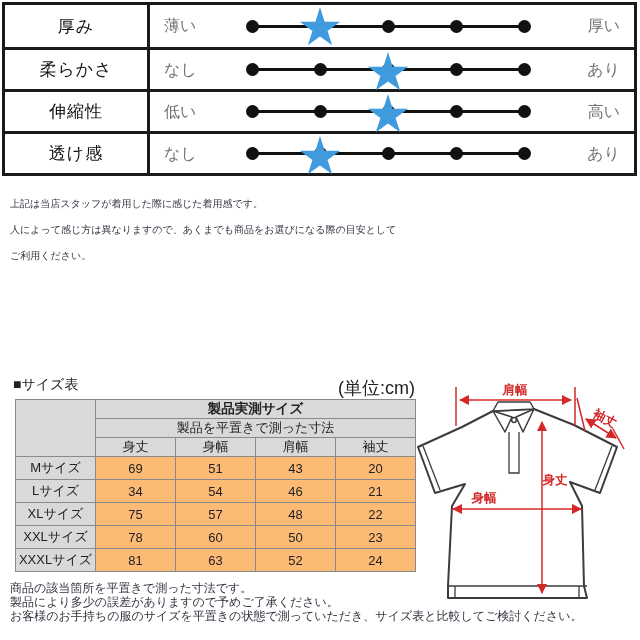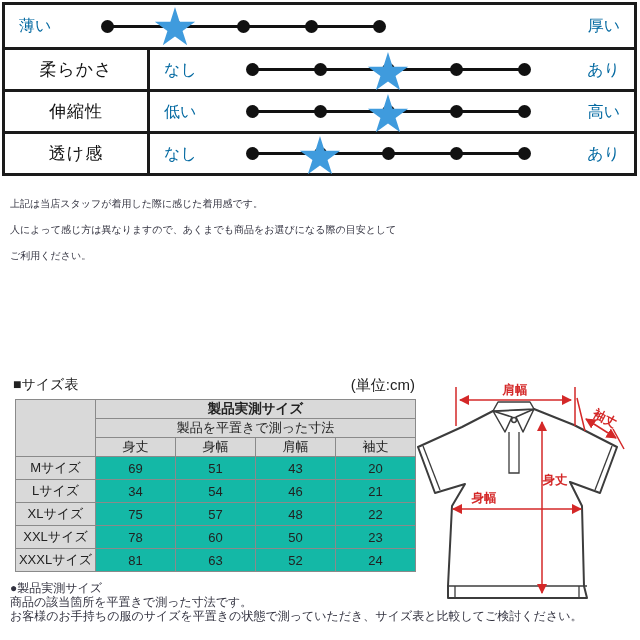--- a/index.html
+++ b/index.html
@@ -9,60 +9,61 @@
 
   
   #feel-table { left:2px; top:2px; width:635px; border:3px solid #1a1a1a; background:#fff; }
   .feel-row { display:flex; height:42px; border-top:3px solid #1a1a1a; }
   .feel-row:first-child { border-top:none; }
   .feel-label { width:145px; border-right:3px solid #1a1a1a; display:flex;
                 align-items:center; justify-content:center;
                 font-size:17px; color:#111; letter-spacing:1px; }
   .feel-scale { flex:1; position:relative; }
   .scale-word { position:absolute; top:50%; transform:translateY(-50%);
-                font-size:16px; color:#0369a1; }
+                font-size:16px; color:#737373; }
   .scale-word.low  { left:14px; }
   .scale-word.high { right:14px; }
   .scale-line { position:absolute; left:102px; width:272px; height:3px;
                 top:calc(50% - 1.5px); background:#111; }
   .scale-dot { position:absolute; width:13px; height:13px; border-radius:50%;
                background:#111; top:calc(50% - 6.5px); }
   .rating-star { position:absolute; width:42px; height:40px; top:2px; z-index:2; }
 
   
   #staff-note { left:10px; top:191px; width:620px; font-size:10px;
                 line-height:26px; color:#333340; }
 
   
   #size-header { left:13px; top:376px; width:402px; }
   #size-title { float:left; font-size:14px; color:#222; }
-  #unit-label { float:right; font-size:15px; color:#222;text-align:center; }
+  #unit-label { float:right; font-size:18px; color:#222;text-align:center; }
 
   #size-table { left:15px; top:399px; border-collapse:collapse; table-layout:fixed; }
   #size-table td, #size-table th { border:1px solid #8a8a8a; font-size:13px;
                  color:#222; text-align:center; font-weight:normal; padding:0; }
   #size-table .hdr { background:#d9d9d9; height:19px; }
   #size-table .hdr-main { font-weight:bold; font-size:13.5px;margin-top:40px; }
   #size-table .rowlabel { background:#d9d9d9; }
-  #size-table .datarow td { height:23px; background:#14b8a6; }
+  #size-table .datarow td { height:23px; background:#fdba74; }
   #size-table .datarow td.rowlabel { background:#d9d9d9; }
 
   
   #footer-notes { left:10px; top:582px; width:628px; font-size:12px;
                   line-height:13.8px; color:#333340; white-space:nowrap; }
 
   
   #shirt-diagram { left:410px; top:374px; width:230px; height:232px; }
   .redtxt { font-weight:bold; fill:#d42828; font-size:12.5px; }
 </style>
 </head>
 <body>
 
 <div id="feel-table" class="abs">
     <div class="feel-row">
+      <div class="feel-label">厚み</div>
       <div class="feel-scale">
         <span class="scale-word low">薄い</span>
         <span class="scale-word high">厚い</span>
         <div class="scale-line"></div>
         <div class="scale-dot" style="left: 95.5px;"></div>
         <div class="scale-dot" style="left: 163.5px;"></div>
         <div class="scale-dot" style="left: 231.5px;"></div>
         <div class="scale-dot" style="left: 299.5px;"></div>
         <div class="scale-dot" style="left: 367.5px;"></div>
         <div class="rating-star" style="left: 149px;"><svg viewBox="0 0 100 95">
@@ -185,22 +186,22 @@
         <td class="rowlabel">XXXLサイズ</td>
         <td>81</td>
         <td>63</td>
         <td>52</td>
         <td>24</td>
       </tr>
     </tbody>
   </table>
 
 <div id="footer-notes" class="abs">
-    <div>●製品実測サイズ</div>
     <div>商品の該当箇所を平置きで測った寸法です。</div>
+    <div>製品により多少の誤差がありますので予めご了承ください。</div>
     <div>お客様のお手持ちの服のサイズを平置きの状態で測っていただき、サイズ表と比較してご検討ください。</div>
   </div>
 
 <svg id="shirt-diagram" class="abs" viewBox="0 0 230 232">
   <defs>
     <marker id="ah" viewBox="0 0 10 10" refX="9" refY="5" markerWidth="7" markerHeight="7" orient="auto-start-reverse">
         <path d="M0,0 L10,5 L0,10 z" fill="#d42828"></path>
       </marker>
   </defs>
 

